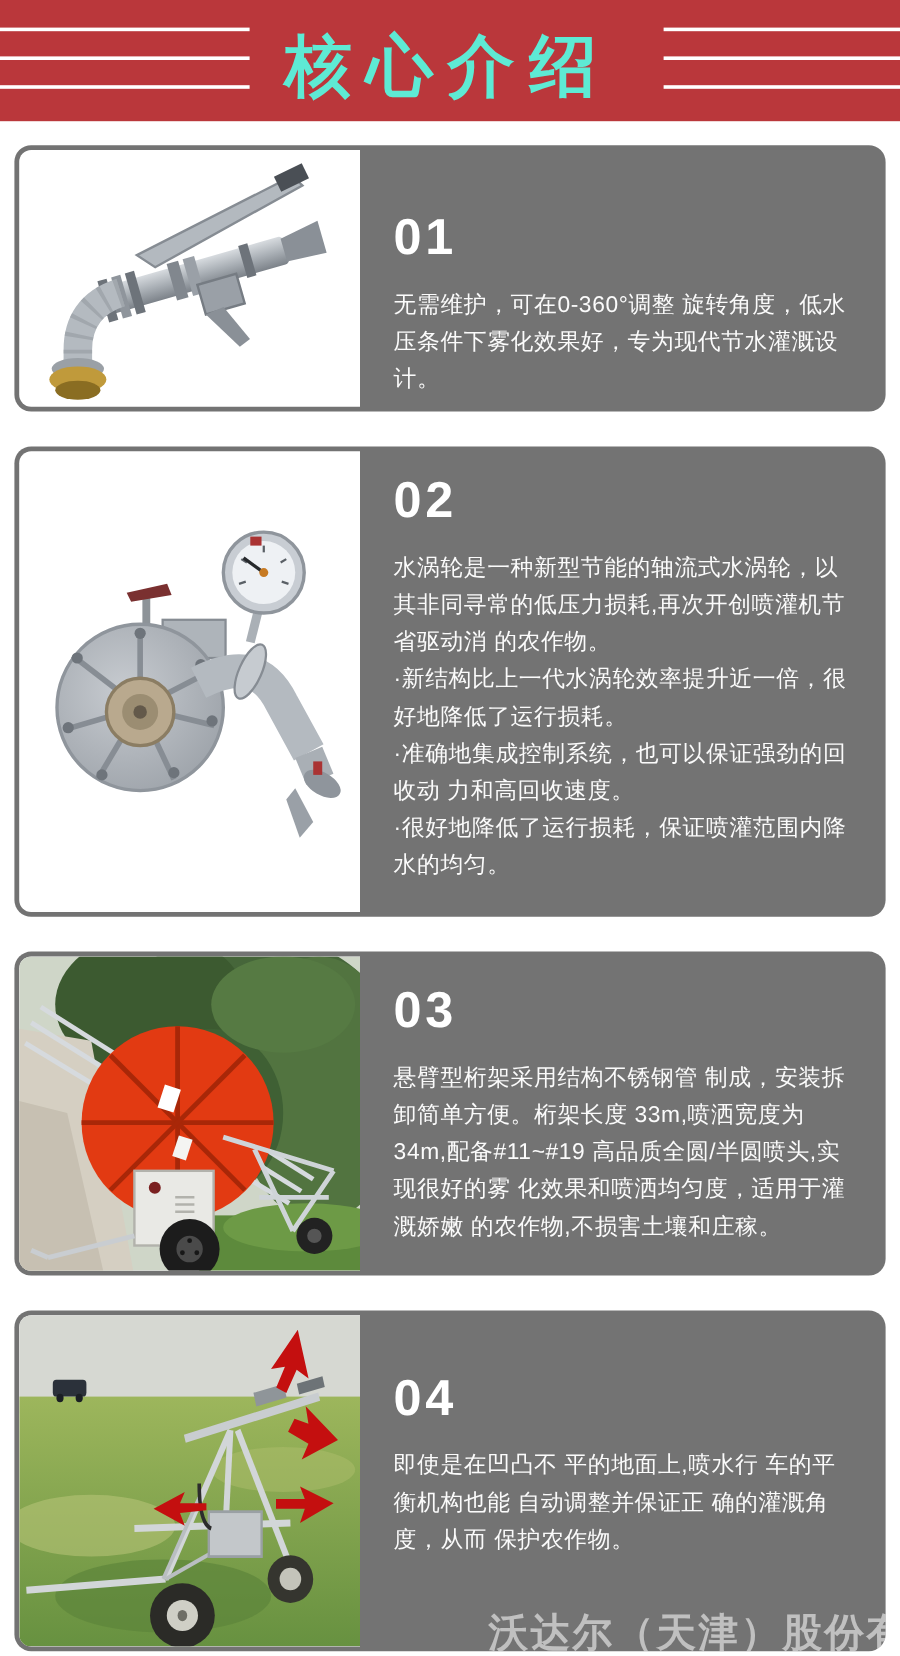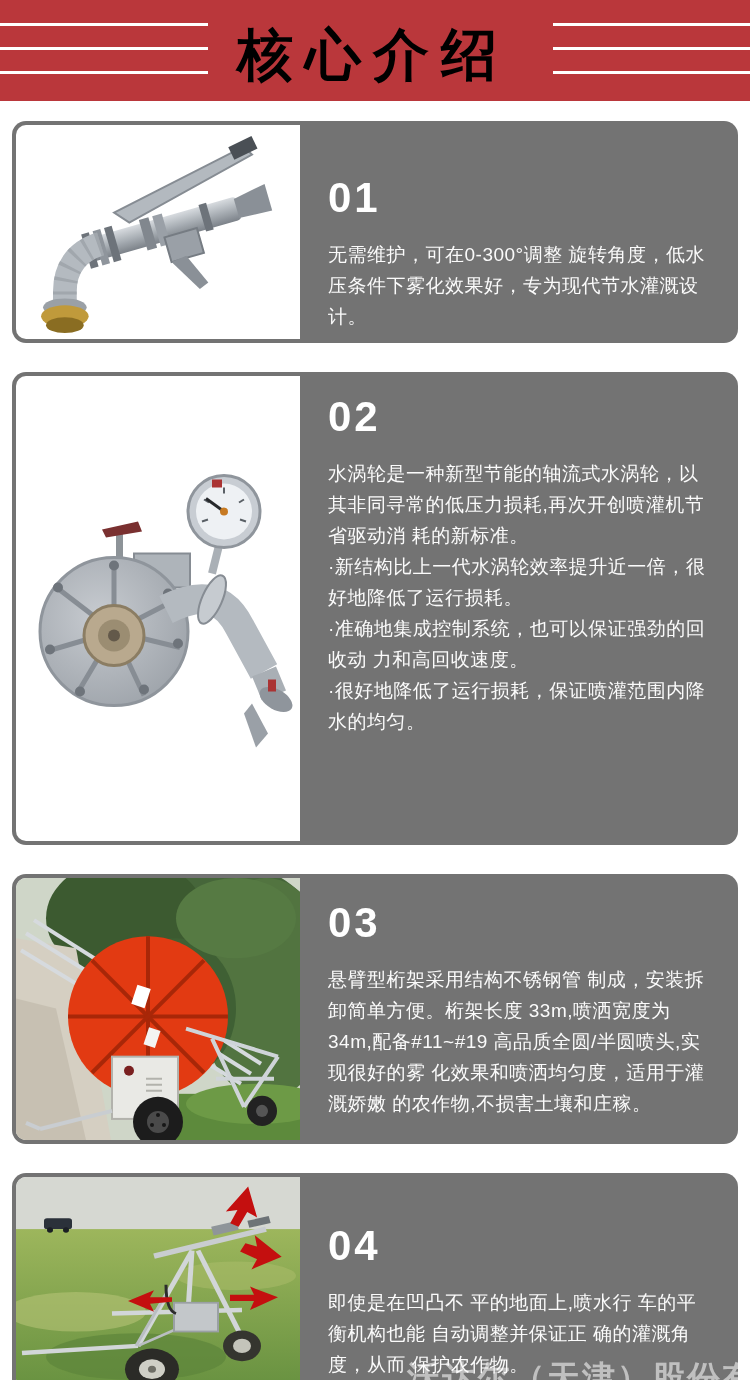--- a/index.html
+++ b/index.html
@@ -26,43 +26,43 @@
   .stripe.l1{left:0;width:208px;top:23px;}
   .stripe.l2{left:0;width:208px;top:47px;}
   .stripe.l3{left:0;width:208px;top:71px;}
   .stripe.r1{right:0;width:197px;top:23px;}
   .stripe.r2{right:0;width:197px;top:47px;}
   .stripe.r3{right:0;width:197px;top:71px;}
   .header-title{
     position:absolute;
     left:0;right:16px;top:18px;
     text-align:center;
-    color:#000000;
+    color:#5eead4;
     font-size:56px;
     font-weight:800;
     letter-spacing:12px;
     text-indent:12px;
   }
 
   
   .cards{padding:20px 12px 0 12px;}
   .card{
     position:relative;
     background:#737373;
     border-radius:14px;
     display:flex;
     overflow:hidden;
     padding:4px 0 4px 4px;
     box-sizing:border-box;
   }
   .card + .card{margin-top:29px;}
   .card-1{height:222px;}
-  .card-2{height:473px;}
+  .card-2{height:392px;}
   .card-3{height:270px;}
-  .card-4{height:220px;}
+  .card-4{height:284px;}
 
   .media{
     width:284px;
     flex:0 0 284px;
     background:#ffffff;
     border-radius:10px 0 0 10px;
     overflow:hidden;
     display:flex;
     align-items:center;
     justify-content:center;
@@ -160,21 +160,21 @@
           </g>
           <path d="M84 120 C 58 128 48 146 48 168 L 48 182" fill="none" stroke="#b4bac0" stroke-width="24"></path>
           <path d="M84 120 C 58 128 48 146 48 168 L 48 182" fill="none" stroke="#8d939a" stroke-width="24" stroke-dasharray="3 10" opacity="0.5"></path>
           <ellipse cx="48" cy="184" rx="22" ry="9" fill="#9aa0a6"></ellipse>
           <ellipse cx="48" cy="193" rx="24" ry="11" fill="#c09a3b"></ellipse>
           <ellipse cx="48" cy="202" rx="19" ry="8" fill="#8a6d22"></ellipse>
         </svg>
       </div>
       <div class="content">
         <div class="num">01</div>
-        <p class="card-text">无需维护，可在0-300°调整 旋转角度，低水压条件下雾化效果好，专为现代节水灌溉设计。</p>
+        <p class="card-text">无需维护，可在0-360°调整 旋转角度，低水压条件下雾化效果好，专为现代节水灌溉设计。</p>
       </div>
     </div>
 
     <div class="card card-2">
       <div class="media">
         <svg viewBox="0 0 284 410">
           <defs>
             <radialGradient id="hub2" cx="0.4" cy="0.4" r="0.8">
               <stop offset="0" stop-color="#c7cbd0"></stop>
                 <stop offset="1" stop-color="#969ca3"></stop>
@@ -225,21 +225,21 @@
           <path d="M150 206 C 190 186 210 196 224 224 L 248 268" fill="none" stroke="#b4bac0" stroke-width="30"></path>
           <ellipse cx="196" cy="196" rx="10" ry="26" fill="#c6cbd0" stroke="#868c93" stroke-width="2" transform="rotate(24 196 196)"></ellipse>
           <path d="M248 268 L 258 292" fill="none" stroke="#a9afb5" stroke-width="26"></path>
           <ellipse cx="260" cy="296" rx="18" ry="10" fill="#8f959c" transform="rotate(30 260 296)"></ellipse>
           <polygon points="236,300 252,330 240,344 228,310" fill="#9aa0a7"></polygon>
           <rect x="252" y="276" width="8" height="12" fill="#a33"></rect>
         </svg>
       </div>
       <div class="content">
         <div class="num">02</div>
-        <p class="card-text">水涡轮是一种新型节能的轴流式水涡轮，以其非同寻常的低压力损耗,再次开创喷灌机节省驱动消 耗的新标准。</p>
+        <p class="card-text">水涡轮是一种新型节能的轴流式水涡轮，以其非同寻常的低压力损耗,再次开创喷灌机节省驱动消 的农作物。</p>
         <p class="card-text">·新结构比上一代水涡轮效率提升近一倍，很好地降低了运行损耗。</p>
         <p class="card-text">·准确地集成控制系统，也可以保证强劲的回收动 力和高回收速度。</p>
         <p class="card-text">·很好地降低了运行损耗，保证喷灌范围内降水的均匀。</p>
       </div>
     </div>
 
     <div class="card card-3">
       <div class="media">
         <svg viewBox="0 0 284 261" preserveAspectRatio="none">
           <rect x="0" y="0" width="284" height="261" fill="#cfd6c8"></rect>

